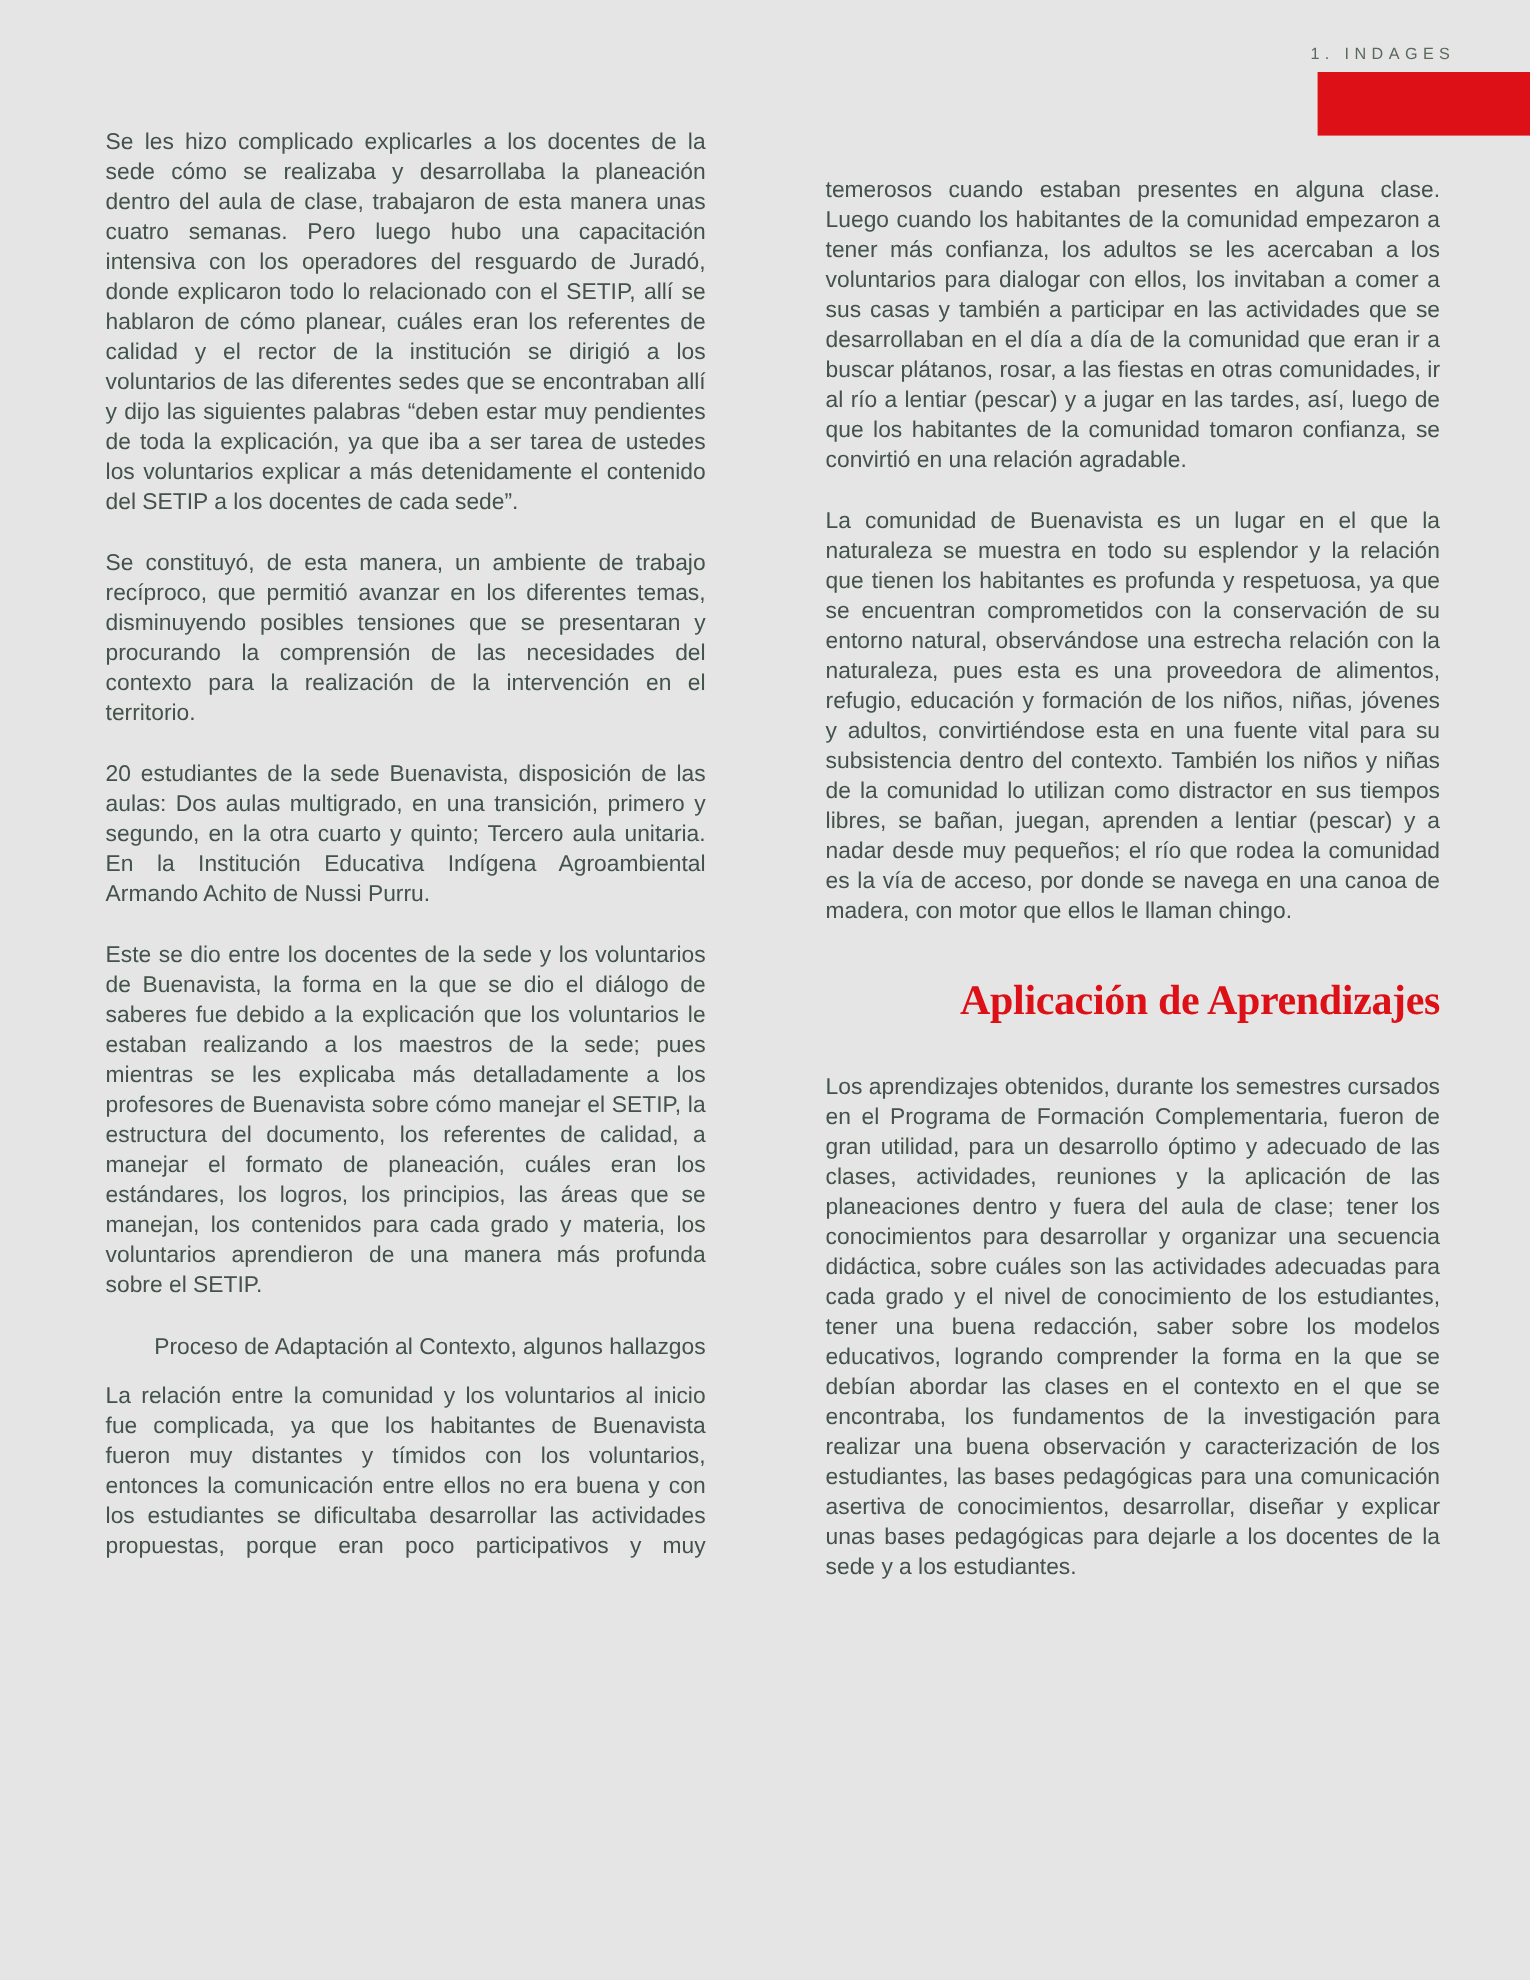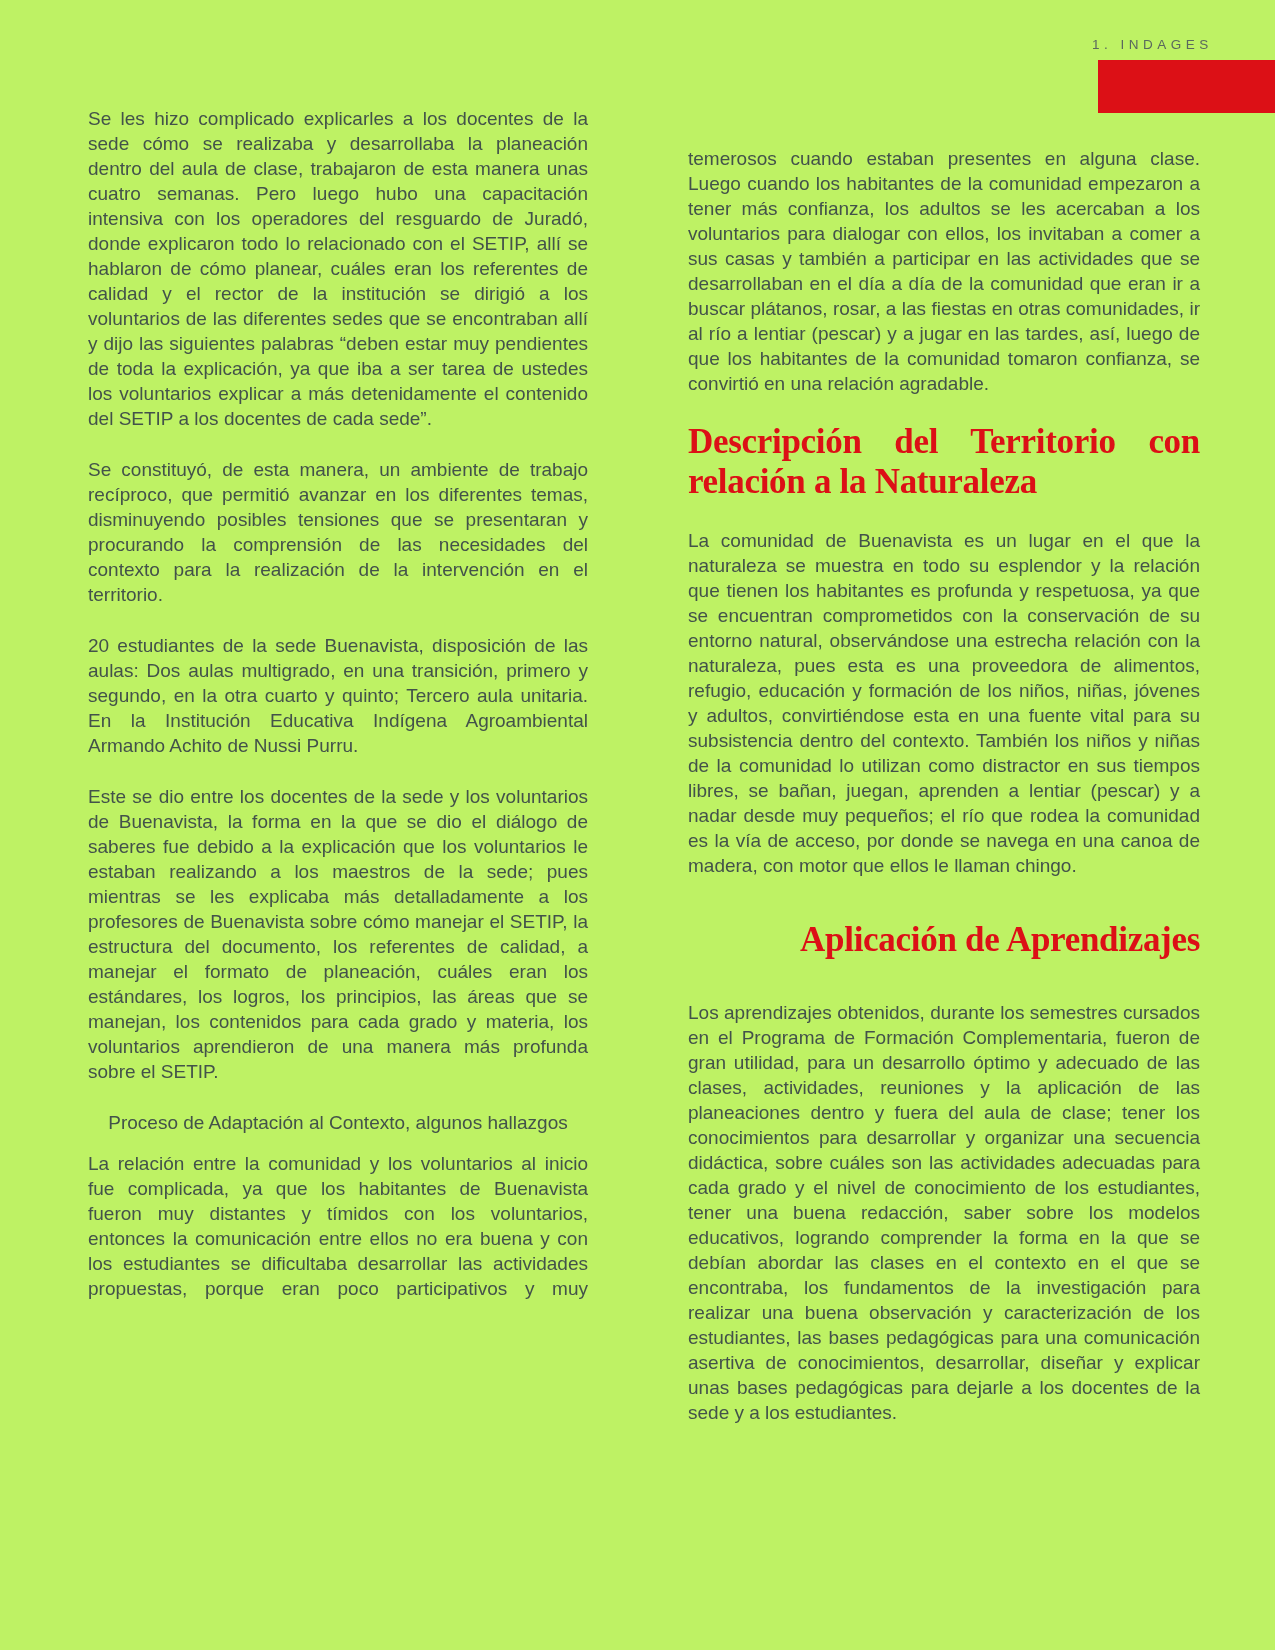--- a/index.html
+++ b/index.html
@@ -4,21 +4,21 @@
 <style>
   html, body {
     margin: 0; padding: 0;
     width: 1275px; height: 1650px;
     background: #ffffff;
     overflow: hidden;
   }
   .page {
     position: relative;
     width: 1275px; height: 1650px;
-    background: #bef264;
+    background: #e5e5e5;
     font-family: "Liberation Sans", sans-serif;
   }
   .header-label {
     position: absolute;
     left: 1092px; top: 37px;
     font-size: 13.5px;
     letter-spacing: 4.5px;
     color: #5a685e;
     white-space: nowrap;
   }
@@ -35,21 +35,21 @@
     line-height: 25px;
   }
   .col-left  { left: 88px;  top: 106px; width: 500px; }
   .col-right { left: 688px; top: 146px; width: 512px; }
   .col p {
     margin: 0 0 26px 0;
     text-align: justify;
   }
   .col p.lead {
     margin-bottom: 16px;
-    text-align: center;
+    text-align: right;
   }
   .col p.cont {
     margin-top: 16px;
     text-align: justify;
     text-align-last: justify;
   }
   .col h2 {
     font-family: "Liberation Serif", serif;
     font-weight: 700;
     color: #dc1016;
@@ -79,22 +79,18 @@
     <p>Se les hizo complicado explicarles a los docentes de la sede cómo se realizaba y desarrollaba la planeación dentro del aula de clase, trabajaron de esta manera unas cuatro semanas. Pero luego hubo una capacitación intensiva con los operadores del resguardo de Juradó, donde explicaron todo lo relacionado con el SETIP, allí se hablaron de cómo planear, cuáles eran los referentes de calidad y el rector de la institución se dirigió a los voluntarios de las diferentes sedes que se encontraban allí y dijo las siguientes palabras “deben estar muy pendientes de toda la explicación, ya que iba a ser tarea de ustedes los voluntarios explicar a más detenidamente el contenido del SETIP a los docentes de cada sede”.</p>
     <p>Se constituyó, de esta manera, un ambiente de trabajo recíproco, que permitió avanzar en los diferentes temas, disminuyendo posibles tensiones que se presentaran y procurando la comprensión de las necesidades del contexto para la realización de la intervención en el territorio.</p>
     <p>20 estudiantes de la sede Buenavista, disposición de las aulas: Dos aulas multigrado, en una transición, primero y segundo, en la otra cuarto y quinto; Tercero aula unitaria. En la Institución Educativa Indígena Agroambiental Armando Achito de Nussi Purru.</p>
     <p>Este se dio entre los docentes de la sede y los voluntarios de Buenavista, la forma en la que se dio el diálogo de saberes fue debido a la explicación que los voluntarios le estaban realizando a los maestros de la sede; pues mientras se les explicaba más detalladamente a los profesores de Buenavista sobre cómo manejar el SETIP, la estructura del documento, los referentes de calidad, a manejar el formato de planeación, cuáles eran los estándares, los logros, los principios, las áreas que se manejan, los contenidos para cada grado y materia, los voluntarios aprendieron de una manera más profunda sobre el SETIP.</p>
     <p class="lead">Proceso de Adaptación al Contexto, algunos hallazgos</p>
     <p class="cont">La relación entre la comunidad y los voluntarios al inicio fue complicada, ya que los habitantes de Buenavista fueron muy distantes y tímidos con los voluntarios, entonces la comunicación entre ellos no era buena y con los estudiantes se dificultaba desarrollar las actividades propuestas, porque eran poco participativos y muy</p>
   </div>
 
   <div class="col col-right">
     <p>temerosos cuando estaban presentes en alguna clase. Luego cuando los habitantes de la comunidad empezaron a tener más confianza, los adultos se les acercaban a los voluntarios para dialogar con ellos, los invitaban a comer a sus casas y también a participar en las actividades que se desarrollaban en el día a día de la comunidad que eran ir a buscar plátanos, rosar, a las fiestas en otras comunidades, ir al río a lentiar (pescar) y a jugar en las tardes, así, luego de que los habitantes de la comunidad tomaron confianza, se convirtió en una relación agradable.</p>
-    <h2 class="h-first">
-      <span class="hline jline">Descripción del Territorio con</span>
-      <span class="hline">relación a la Naturaleza</span>
-    </h2>
     <p>La comunidad de Buenavista es un lugar en el que la naturaleza se muestra en todo su esplendor y la relación que tienen los habitantes es profunda y respetuosa, ya que se encuentran comprometidos con la conservación de su entorno natural, observándose una estrecha relación con la naturaleza, pues esta es una proveedora de alimentos, refugio, educación y formación de los niños, niñas, jóvenes y adultos, convirtiéndose esta en una fuente vital para su subsistencia dentro del contexto. También los niños y niñas de la comunidad lo utilizan como distractor en sus tiempos libres, se bañan, juegan, aprenden a lentiar (pescar) y a nadar desde muy pequeños; el río que rodea la comunidad es la vía de acceso, por donde se navega en una canoa de madera, con motor que ellos le llaman chingo.</p>
     <h2 class="h-gap-after">Aplicación de Aprendizajes</h2>
     <p>Los aprendizajes obtenidos, durante los semestres cursados en el Programa de Formación Complementaria, fueron de gran utilidad, para un desarrollo óptimo y adecuado de las clases, actividades, reuniones y la aplicación de las planeaciones dentro y fuera del aula de clase; tener los conocimientos para desarrollar y organizar una secuencia didáctica, sobre cuáles son las actividades adecuadas para cada grado y el nivel de conocimiento de los estudiantes, tener una buena redacción, saber sobre los modelos educativos, logrando comprender la forma en la que se debían abordar las clases en el contexto en el que se encontraba, los fundamentos de la investigación para realizar una buena observación y caracterización de los estudiantes, las bases pedagógicas para una comunicación asertiva de conocimientos, desarrollar, diseñar y explicar unas bases pedagógicas para dejarle a los docentes de la sede y a los estudiantes.</p>
   </div>
 
 </div>
 
 </body></html>

